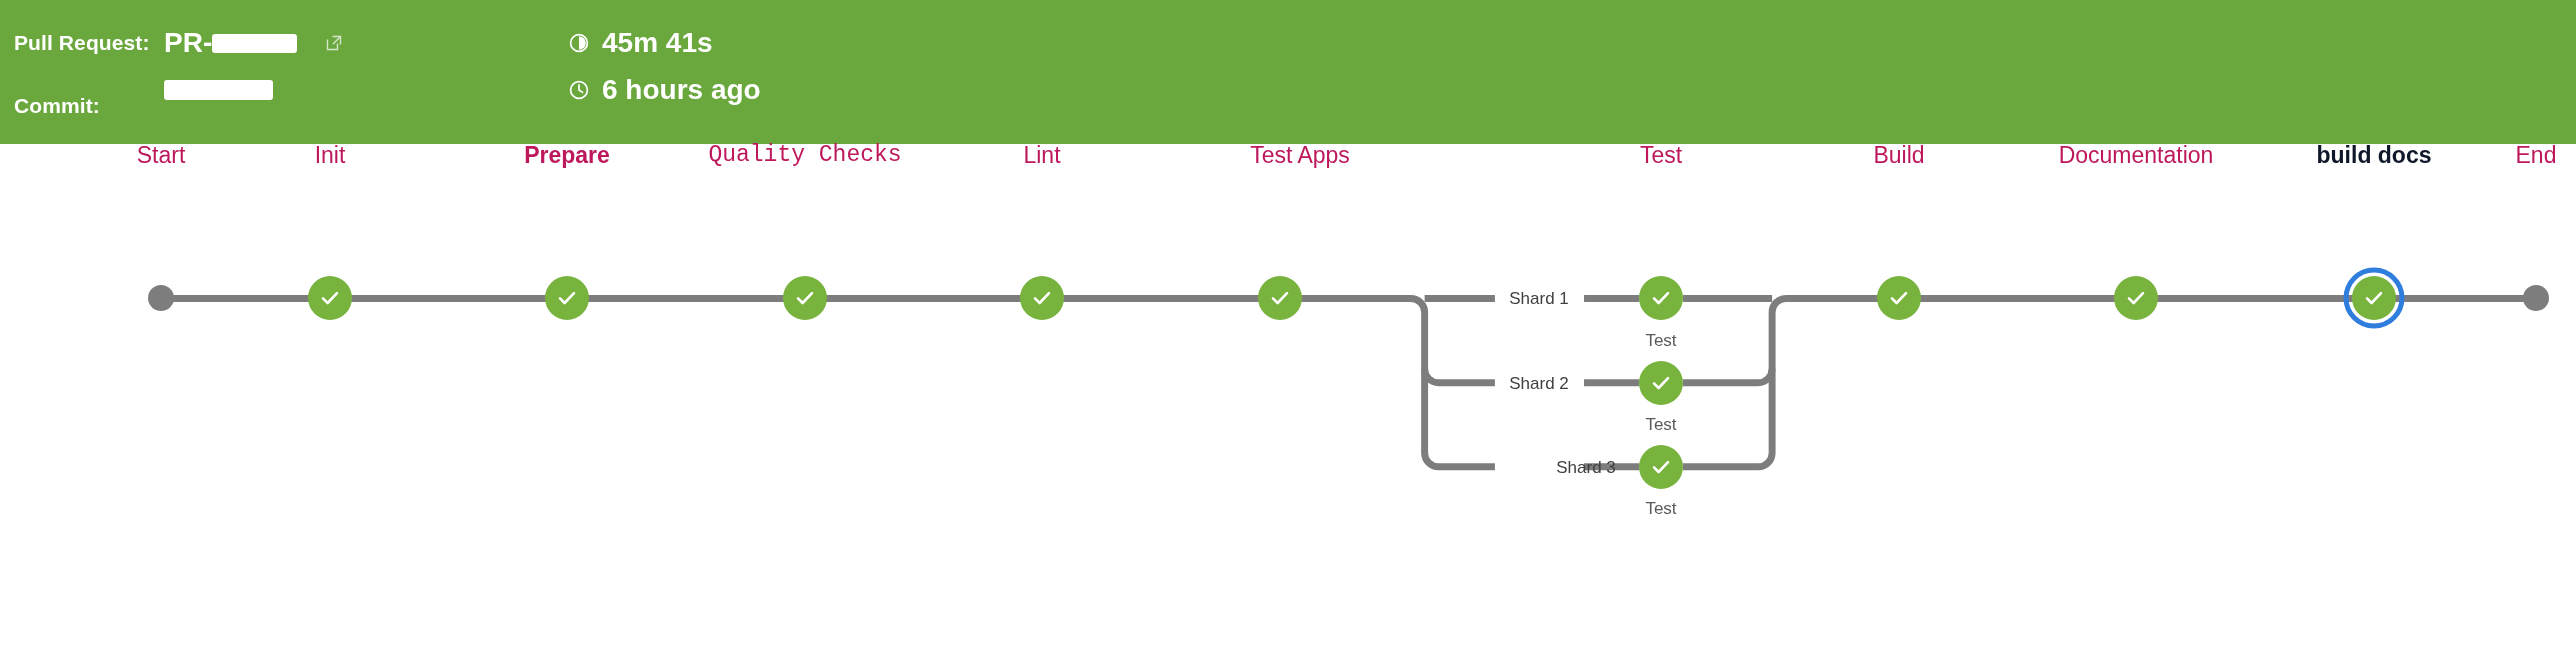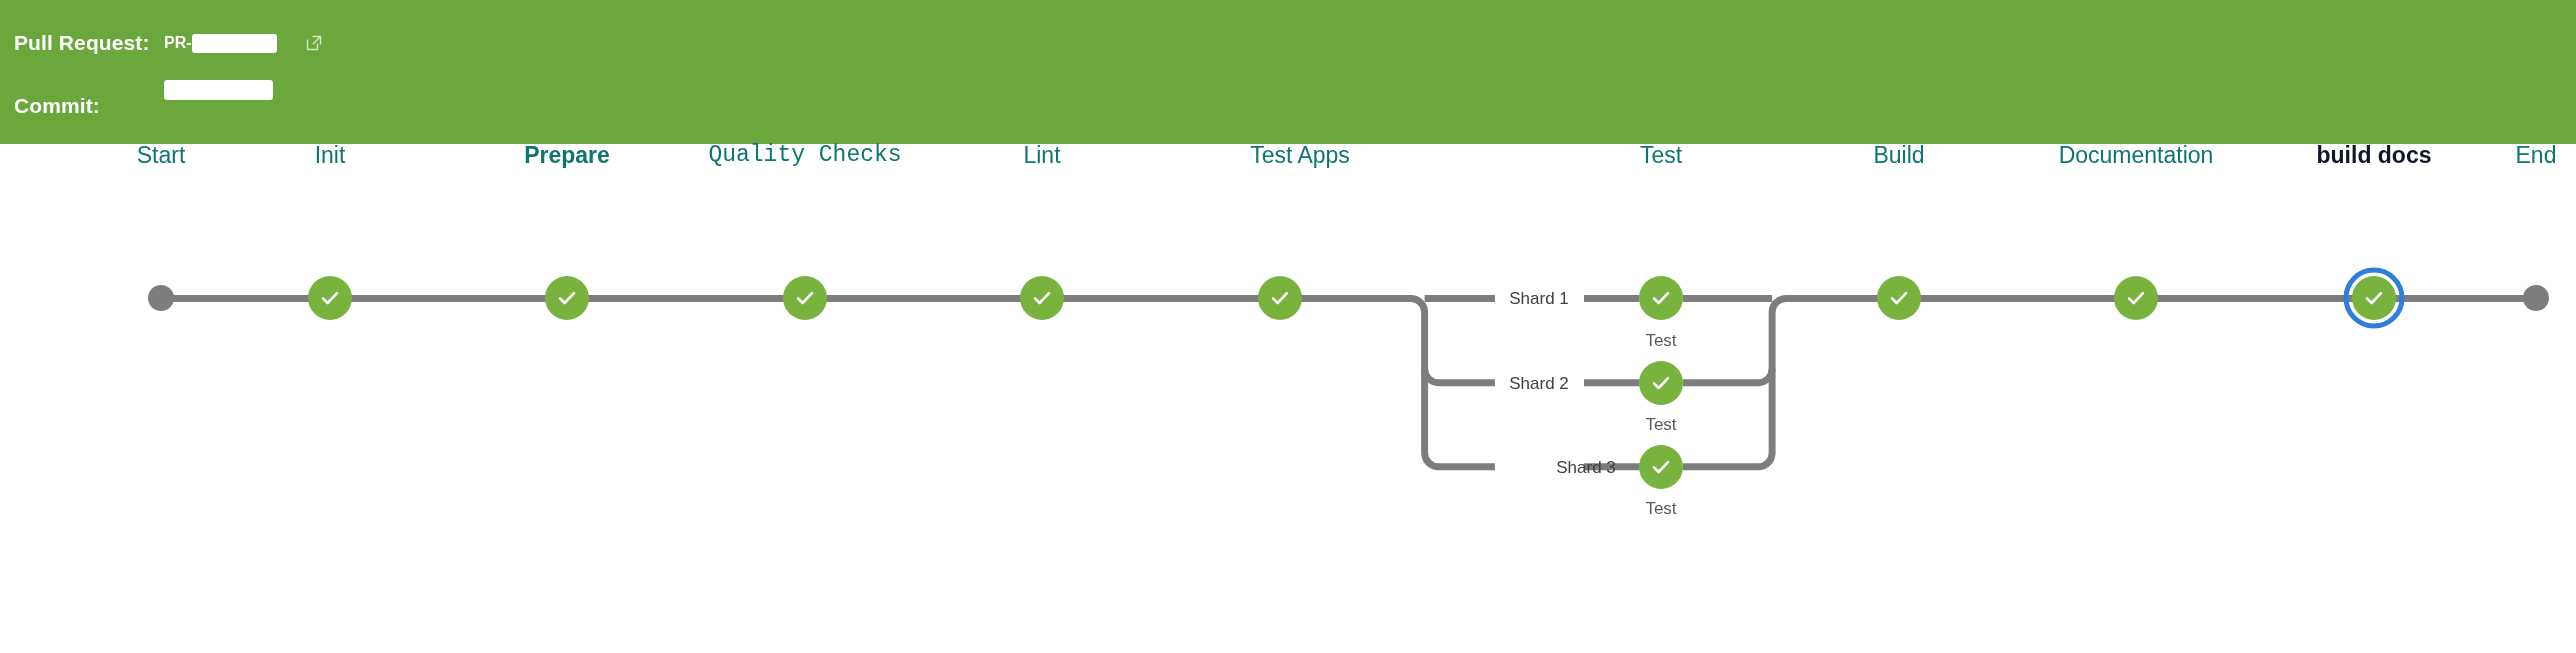--- a/index.html
+++ b/index.html
@@ -44,21 +44,21 @@
   .hdr-row.r1 { top: 28px; }
   .hdr-row.r2 { top: 75px; }
 
   .hdr-label {
     font-size: 21px;
     font-weight: bold;
     color: #ffffff;
     letter-spacing: 0.1px;
   }
   .hdr-value {
-    font-size: 16px;
+    font-size: 28px;
     font-weight: bold;
     color: #ffffff;
   }
   .hdr-key-pr { width: 150px; display: inline-block; }
   .hdr-key-cm { width: 150px; display: inline-block; margin-top: 31px; }
 
   
   .redacted {
     display: inline-block;
     background: #ffffff;
@@ -102,21 +102,21 @@
   .pipeline-svg {
     position: absolute;
     left: 0;
     top: 0;
   }
 
   .stage-label {
     position: absolute;
     transform: translateX(-50%);
     font-size: 23px;
-    color: #0f766e;
+    color: #be185d;
     white-space: nowrap;
     text-align: center;
     line-height: 1;
   }
   .stage-label.selected {
     font-weight: bold;
     color: #0f172a;
   }
   .branch-label {
     position: absolute;
@@ -181,20 +181,40 @@
           <path d="M15.5 2.5 L7.8 10.2" fill="none" stroke="#ffffff" stroke-width="1.4"></path>
         </svg>
       </span>
     </div>
     <div class="hdr-row r2">
       <span class="hdr-label hdr-key-cm">Commit:</span>
       <span class="redacted redacted-commit"></span>
     </div>
   </div>
 
+  <div class="hdr-col hdr-col-time">
+    <div class="hdr-row r1">
+      <span class="hdr-icon">
+        <svg width="22" height="22" viewBox="0 0 22 22">
+          <circle cx="11" cy="11" r="8.4" fill="none" stroke="#ffffff" stroke-width="1.7"></circle>
+          <path d="M11 4.2 A6.8 6.8 0 0 1 11 17.8 Z" fill="#ffffff"></path>
+        </svg>
+      </span>
+      <span class="hdr-value">45m 41s</span>
+    </div>
+    <div class="hdr-row r2">
+      <span class="hdr-icon">
+        <svg width="22" height="22" viewBox="0 0 22 22">
+          <circle cx="11" cy="11" r="8.4" fill="none" stroke="#ffffff" stroke-width="1.7"></circle>
+          <path d="M11 5.8 L11 11 L14.6 13.4" fill="none" stroke="#ffffff" stroke-width="1.7" stroke-linecap="round"></path>
+        </svg>
+      </span>
+      <span class="hdr-value">6 hours ago</span>
+    </div>
+  </div>
 
 
 </div>
 
 <div class="pipeline">
 
   <svg class="pipeline-svg" width="2576" height="510" viewBox="0 0 2602 515">
     <g fill="none" stroke="#7d7d7d" stroke-width="7" stroke-linecap="butt">
 
       <line x1="163" y1="156" x2="333" y2="156"></line>

